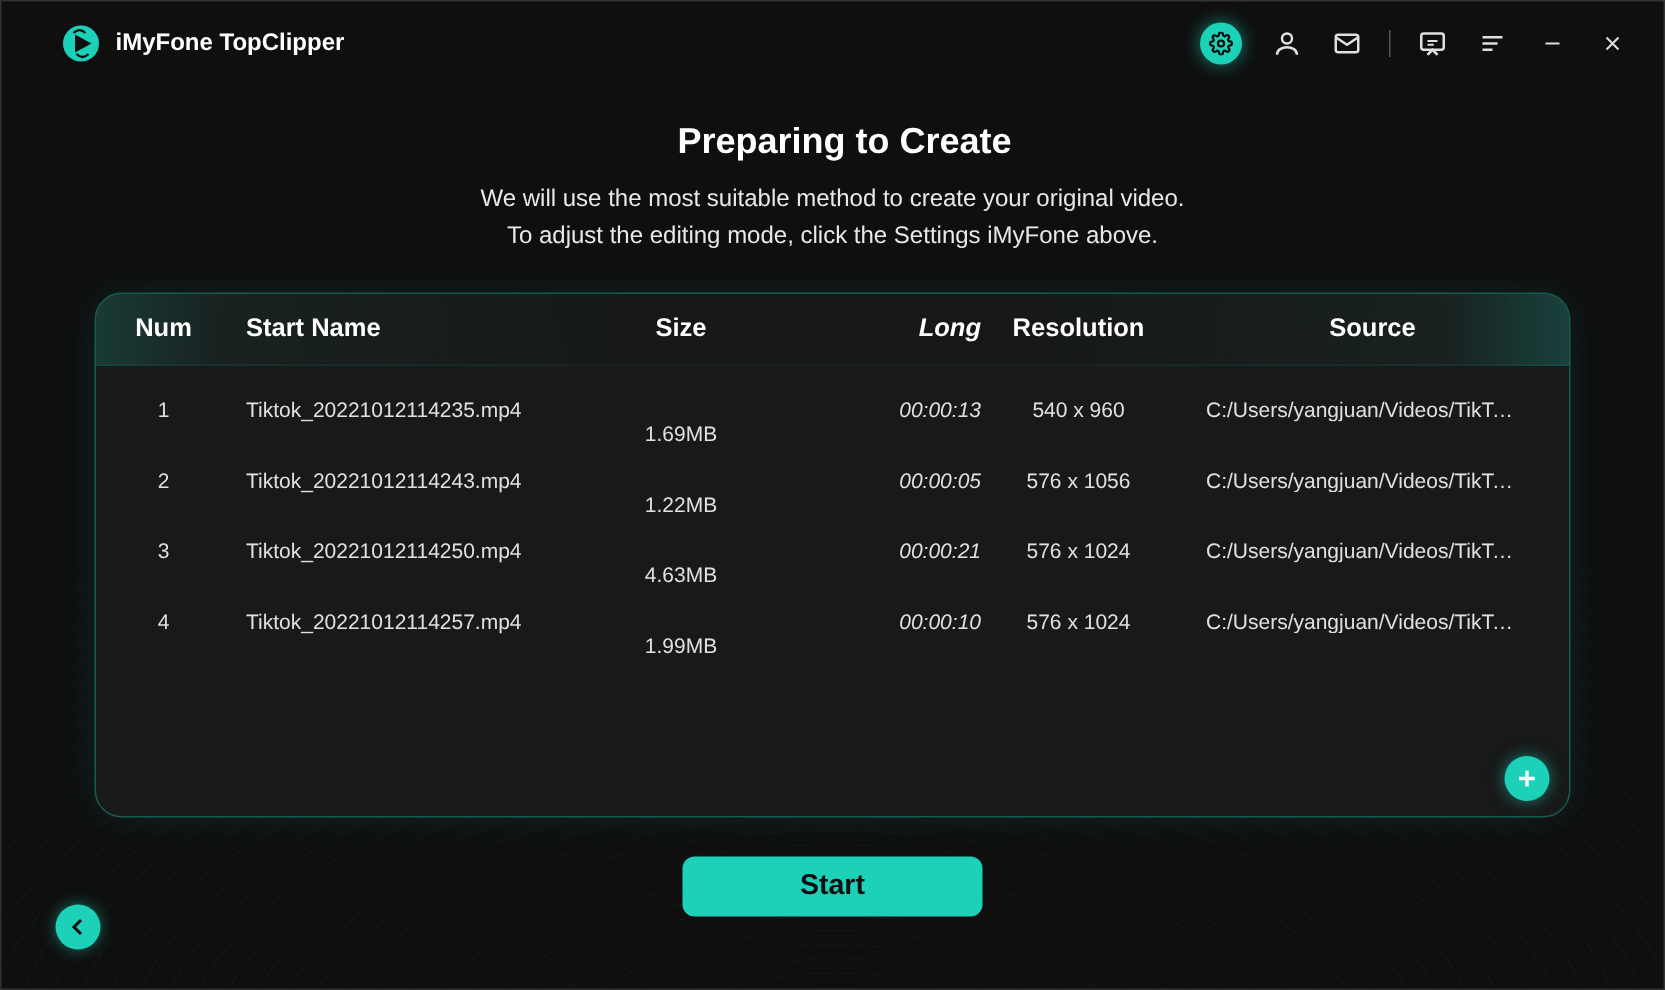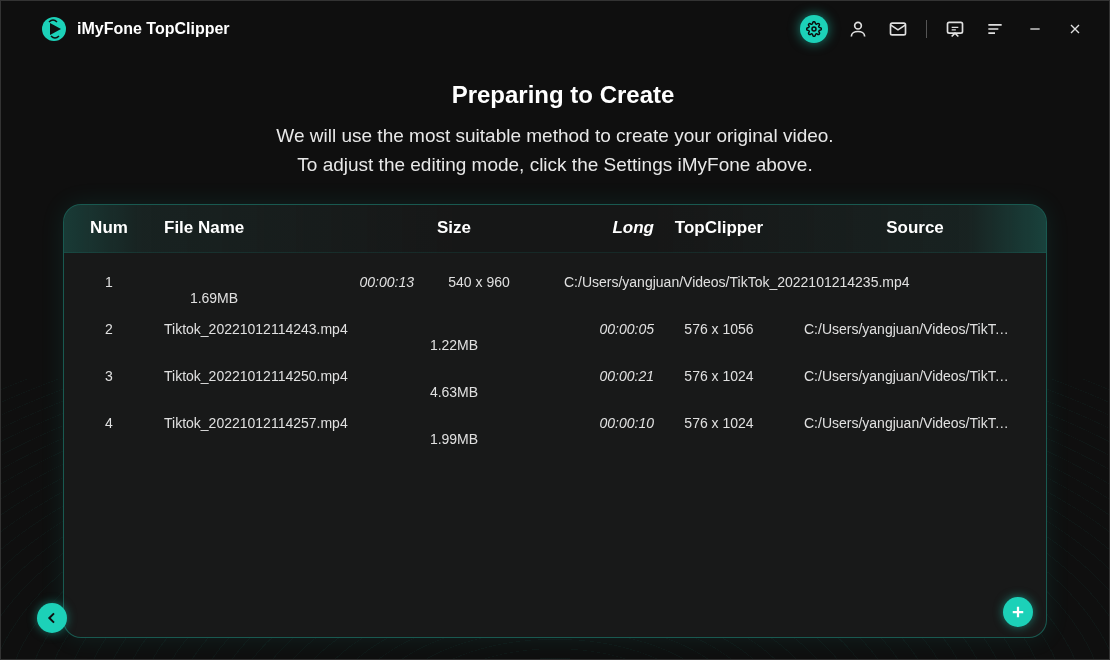--- a/index.html
+++ b/index.html
@@ -112,31 +112,31 @@
   
   .page-title {
     font-size: 24px;
     font-weight: 600;
     color: #ffffff;
     margin-bottom: 12px;
     margin-left: 16px;
   }
   
   .subtitle {
-    font-size: 19px;
+    font-size: 16px;
     font-weight: 400;
     color: #e8e8e8;
     text-align: center;
     line-height: 1.55;
   }
   
   .table-panel {
     margin-top: 24px;
     width: 984px;
-    height: 434px;
+    height: 350px;
     background: #181919;
     border-radius: 18px;
     border: 1px solid rgba(28, 209, 184, 0.35);
     box-shadow: 0 0 24px rgba(28, 209, 184, 0.1);
     overflow: hidden;
     position: relative;
   }
   
   .table-header {
     height: 48px;
@@ -283,29 +283,30 @@
 <div class="main-content">
   <h1 class="page-title">Preparing to Create</h1>
   <div class="subtitle">
     <div>We will use the most suitable method to create your original video.</div>
     <div>To adjust the editing mode, click the Settings iMyFone above.</div>
   </div>
 
   <div class="table-panel">
     <div class="table-header">
       <div class="col-num">Num</div>
-      <div class="col-filename">File Name</div>
+      <div class="col-filename">Start Name</div>
       <div class="col-size">Size</div>
       <div class="col-long">Long</div>
-      <div class="col-resolution">TopClipper</div>
+      <div class="col-resolution">Resolution</div>
       <div class="col-source">Source</div>
     </div>
     <div class="table-body" id="table-body">
     <div class="table-row">
           <div class="col-num">1</div>
+          <div class="col-filename">Tiktok_20221012114235.mp4</div>
           <div class="col-size">1.69MB</div>
           <div class="col-long">00:00:13</div>
           <div class="col-resolution">540 x 960</div>
           <div class="col-source">C:/Users/yangjuan/Videos/TikTok_2022101214235.mp4</div>
         </div>
         <div class="table-row">
           <div class="col-num">2</div>
           <div class="col-filename">Tiktok_20221012114243.mp4</div>
           <div class="col-size">1.22MB</div>
           <div class="col-long">00:00:05</div>

